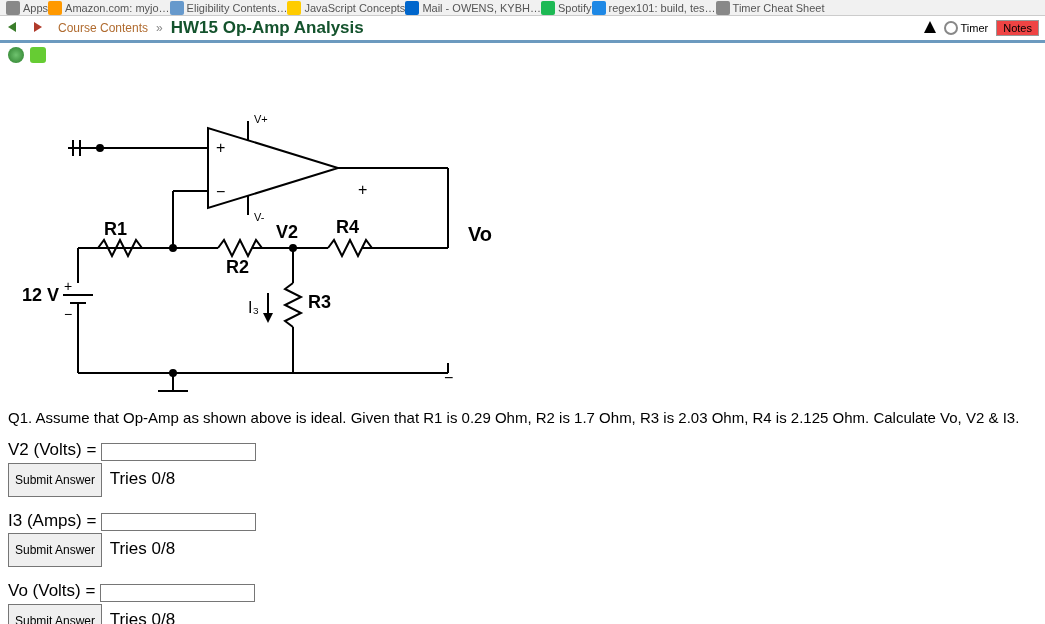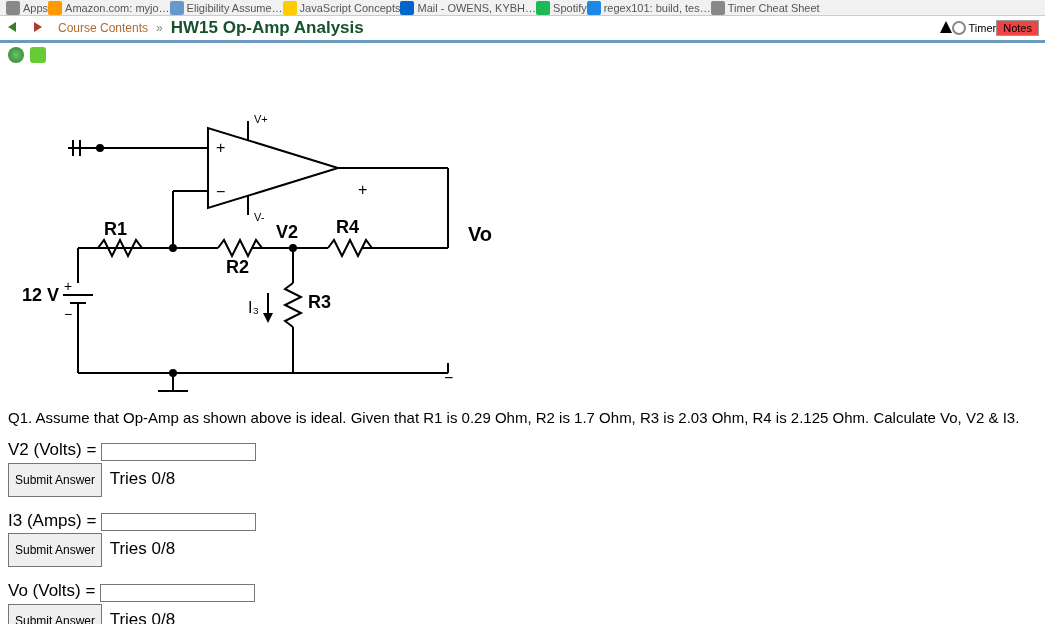--- a/index.html
+++ b/index.html
@@ -29,21 +29,21 @@
       align-items: center;
       justify-content: space-between;
       padding: 2px 6px;
       border-bottom: 3px solid #6c9abf;
       background: #fff;
     }
     .breadcrumb-left { display: flex; align-items: center; gap: 8px; }
     .bc-link { color: #b06b2f; font-size: 12px; }
     .bc-sep { color: #888; font-size: 12px; }
     .bc-current { color: #14532d; font-size: 17px; font-weight: bold; }
-    .breadcrumb-right { display: flex; align-items: center; font-size: 11px; color: #000; }
+    .breadcrumb-right { display: flex; align-items: center; gap: 8px; font-size: 11px; color: #000; }
     .timer-box { display: flex; align-items: center; gap: 3px; }
     .clock-icon { width:14px; height:14px; border:2px solid #888; border-radius:50%; position:relative; display:inline-block;}
     .notes-btn {
       border: 1px solid #999;
       background: #ef4444;
       padding: 1px 6px;
       font-size: 11px;
       cursor: pointer;
     }
 
@@ -102,21 +102,21 @@
   <span class="bm-item">
       <span class="bm-icon" style="background:#888;"></span>
       <span>Apps</span>
     </span>
   <span class="bm-item">
       <span class="bm-icon" style="background:#f90;"></span>
       <span>Amazon.com: myjo…</span>
     </span>
   <span class="bm-item">
       <span class="bm-icon" style="background:#69c;"></span>
-      <span>Eligibility Assume…</span>
+      <span>Eligibility Contents…</span>
     </span>
   <span class="bm-item">
       <span class="bm-icon" style="background:#fc0;"></span>
       <span>JavaScript Concepts</span>
     </span>
   <span class="bm-item">
       <span class="bm-icon" style="background:#06c;"></span>
       <span>Mail - OWENS, KYBH…</span>
     </span>
   <span class="bm-item">

